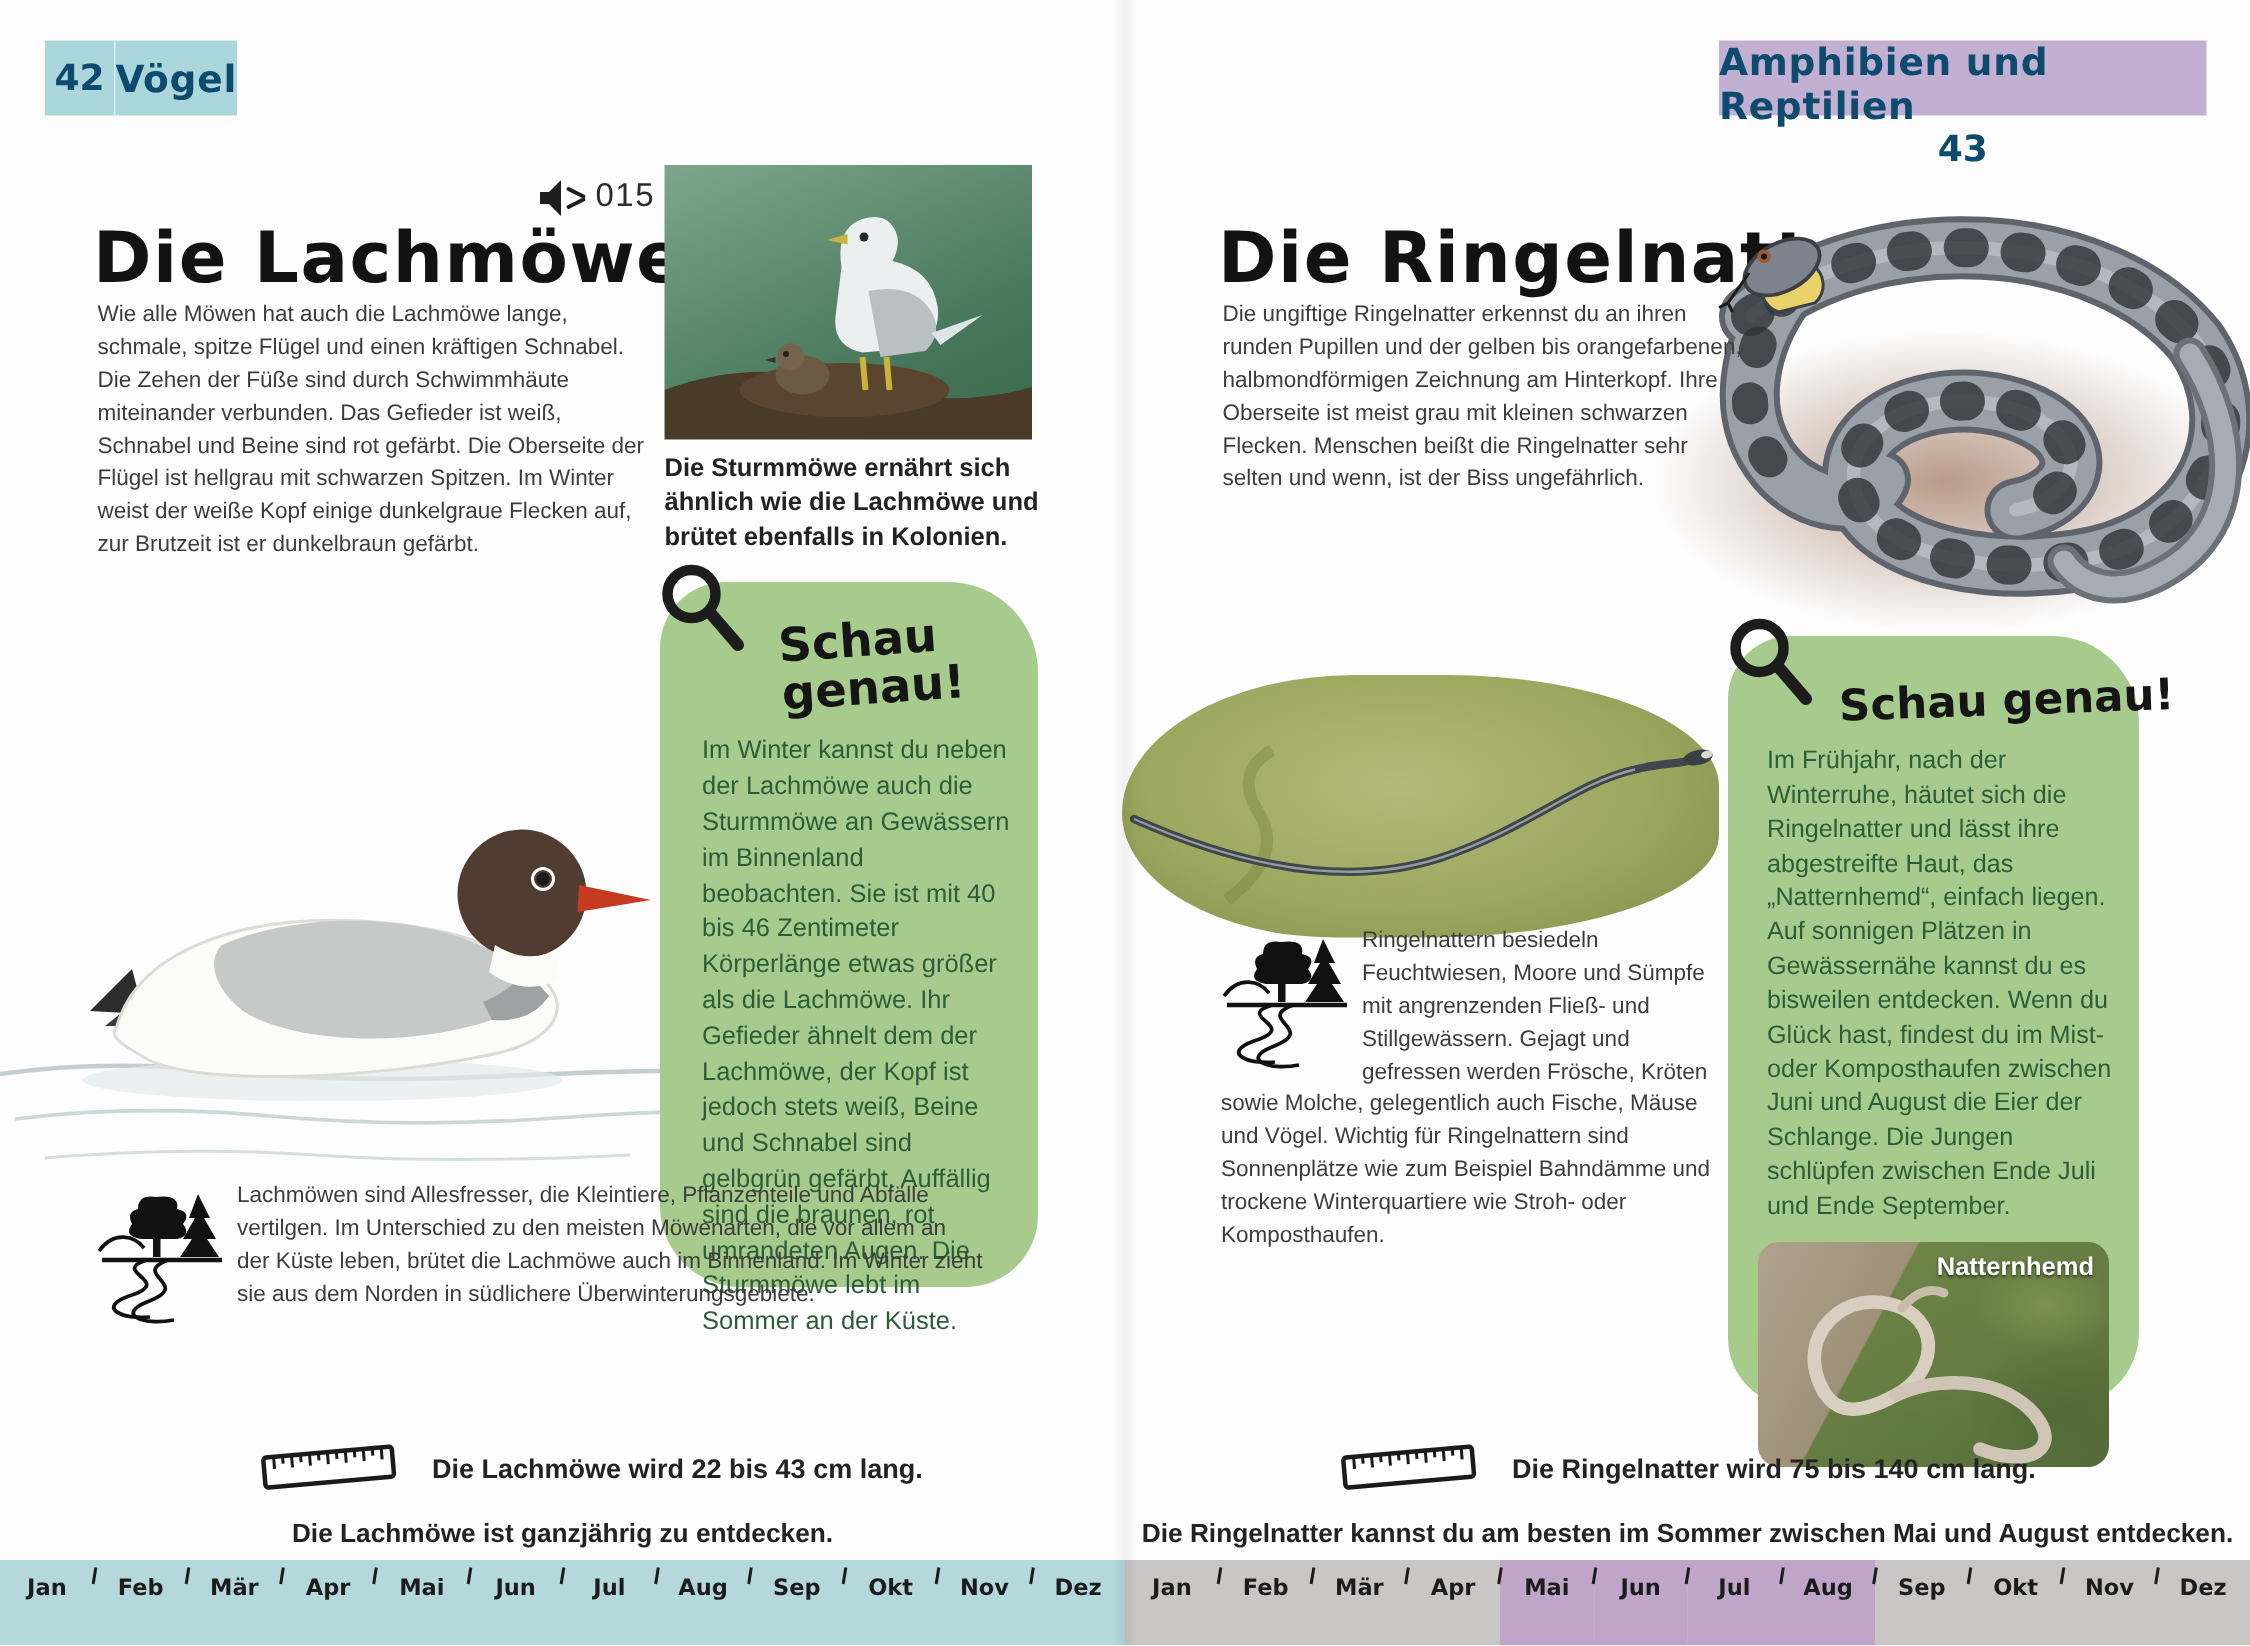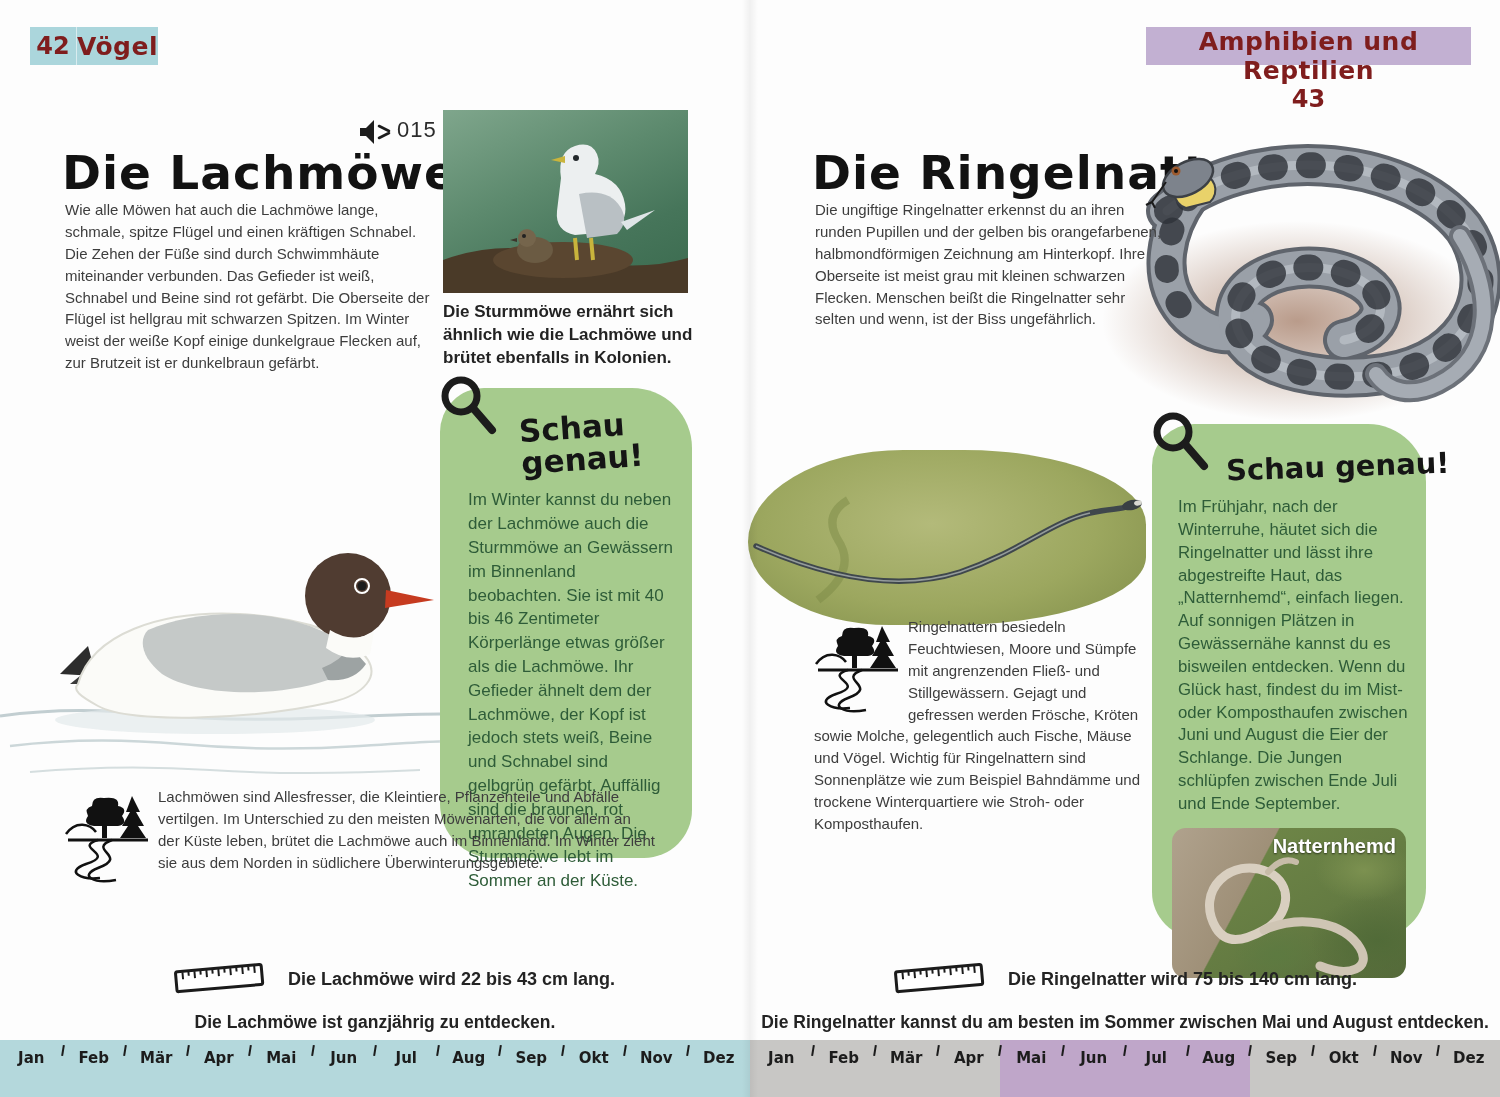--- a/index.html
+++ b/index.html
@@ -1,26 +1,26 @@
 <!DOCTYPE html>
 <html lang="de"><head>
 <meta charset="utf-8">
 <style>
   html,body{margin:0;padding:0;background:#ffffff;}
   .spread{
     position:relative;width:1500px;height:1097px;background:#fdfdfd;
     font-family:"Liberation Sans",sans-serif;color:#3b3b3b;overflow:hidden;
   }
   
-  .header{position:absolute;top:27px;height:38px;display:flex;align-items:center;
-    font-family:"DejaVu Sans",sans-serif;font-weight:bold;color:#7f1d1d;}
+  .header{position:absolute;top:27px;height:50px;display:flex;align-items:center;
+    font-family:"DejaVu Sans",sans-serif;font-weight:bold;color:#0c4a6e;}
   .header-left{left:30px;width:128px;background:#abd6dc;}
   .header-right{left:1146px;width:325px;background:#c2b0d2;flex-direction:column;}
   .header .pg{width:48px;text-align:center;font-size:24px;}
-  .header .sec{flex:1;text-align:center;font-size:25px;letter-spacing:.5px;}
+  .header .sec{flex:1;text-align:left;font-size:25px;letter-spacing:.5px;}
   .header .div{width:1px;height:100%;background:rgba(255,255,255,.55);}
   
   .title{position:absolute;font-family:"DejaVu Sans",sans-serif;font-weight:800;
     font-size:47px;color:#121212;letter-spacing:1px;}
   .title-left{left:62px;top:114px;}
   .title-right{left:812px;top:114px;}
   .audio{position:absolute;left:358px;top:117px;display:flex;align-items:flex-start;gap:5px;}
   .audio .num{font-size:22px;color:#2c2c2c;letter-spacing:1px;}
   
   .para{font-size:15px;line-height:1.46;color:#3d3d3d;}
@@ -48,21 +48,21 @@
   .blob .btxt{color:#2e5c38;}
   .blob-left .btxt{margin:14px 18px 0 28px;font-size:17px;line-height:1.4;}
   .blob-right .btxt{margin:12px 16px 0 26px;font-size:16.8px;line-height:1.36;}
   .photo-hemd{position:relative;margin:12px auto 0;width:234px;height:150px;border-radius:14px;overflow:hidden;
     background:
       radial-gradient(70px 45px at 82% 28%, #7c9150 0%, rgba(0,0,0,0) 70%),
       radial-gradient(90px 60px at 88% 75%, #516b38 0%, rgba(0,0,0,0) 75%),
       radial-gradient(60px 40px at 45% 85%, #5d7a41 0%, rgba(0,0,0,0) 75%),
       linear-gradient(118deg, #b0a28d 0%, #9f9078 34%, rgba(0,0,0,0) 34.5%),
       linear-gradient(150deg,#728a49 0%,#647b42 60%,#55693a 100%);}
-  .photo-hemd .lbl{position:absolute;top:7px;right:10px;color:#fff;font-weight:bold;font-size:20px;
+  .photo-hemd .lbl{position:absolute;top:7px;right:10px;color:#fff;font-weight:bold;font-size:17px;
     text-shadow:0 1px 2px rgba(0,0,0,.6);}
   
   .habitat{position:absolute;}
   .habitat-left{left:64px;top:786px;width:592px;}
   .habitat-right{left:814px;top:616px;width:340px;}
   .habitat .hicon{float:left;width:88px;height:96px;margin:2px 6px 2px 0;}
   
   .size-row{position:absolute;display:flex;align-items:center;gap:20px;}
   .size-row-left{left:172px;top:956px;}
   .size-row-right{left:892px;top:956px;}

